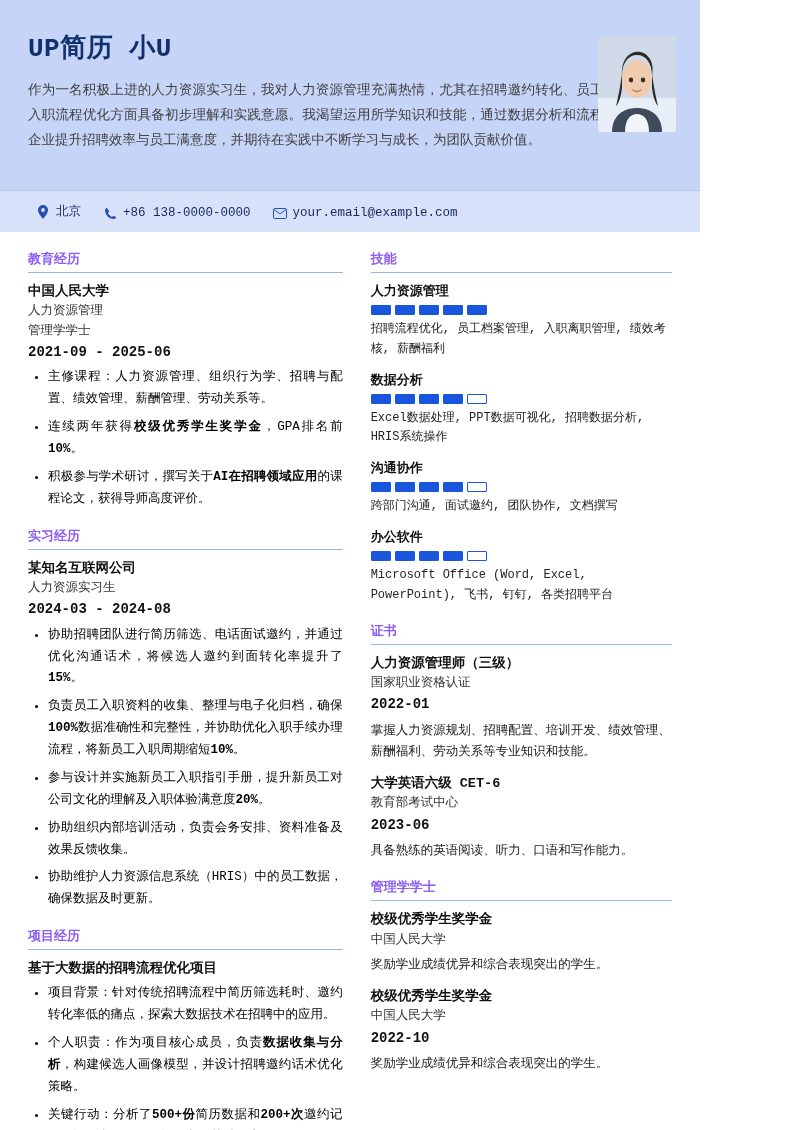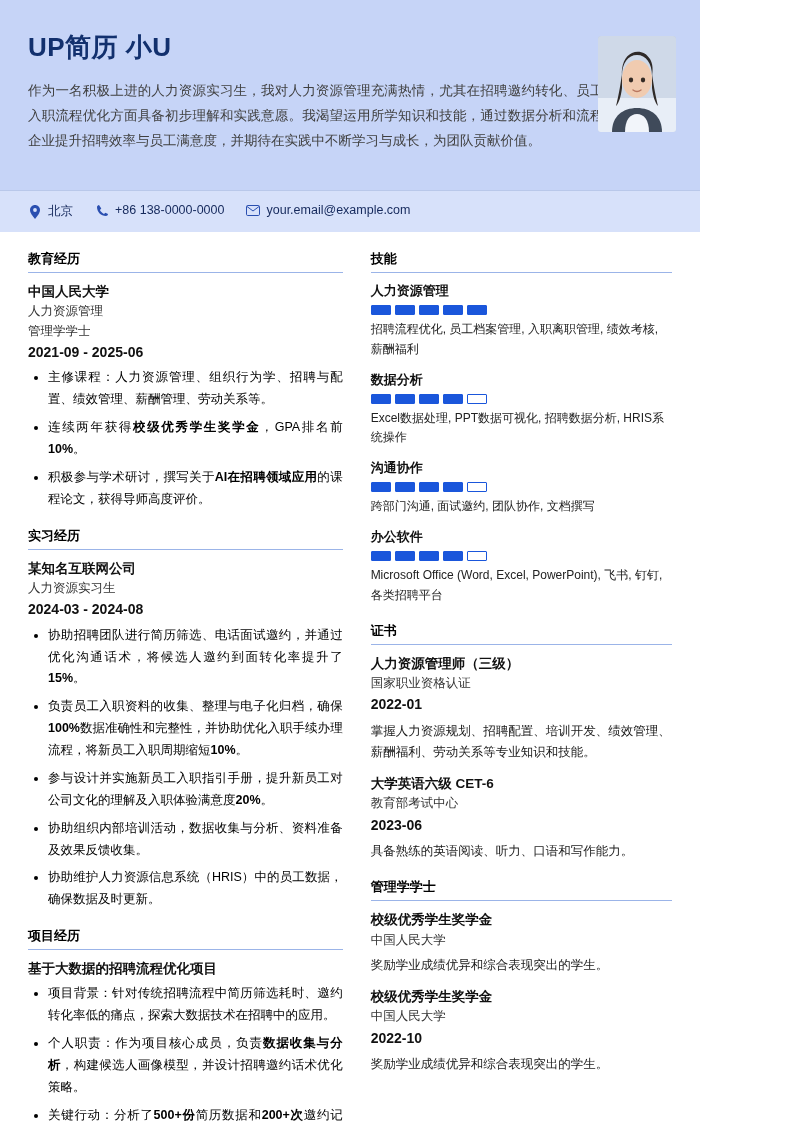--- a/index.html
+++ b/index.html
@@ -5,21 +5,21 @@
   * { box-sizing: border-box; }
   html, body { margin: 0; padding: 0; }
   body {
     width: 800px;
     height: 1130px;
     background: #ffffff;
     font-family: "Liberation Sans", "DejaVu Sans", sans-serif;
     color: #1a1a1a;
     overflow: hidden;
   }
-  .page { position: relative; width: 700px; height: 1130px; background:#fff; }
+  .page { position: relative; width: 700px; height: 1130px; background:#fff;font-family:Liberation Mono, monospace; }
 
   
   .header {
     background: #c6d4f7;
     padding: 30px 28px 18px 28px;
     position: relative;
     min-height: 190px;
   }
   .hdr-name {
     font-size: 26px;
@@ -44,43 +44,43 @@
     border-radius: 3px;
     overflow: hidden;
     background: #b9c9e8;
   }
   .avatar svg { display:block; }
 
   
   .contactbar {
     background: #d7e1fa;
     border-top: 1px solid #b9c8ea;
-    padding: 12px 28px;
+    padding: 12px 36px;
     display: flex;
-    align-items: flex-start;
+    align-items: flex-end;
     gap: 22px;
     font-size: 12.5px;
     color: #15295c;
   }
   .contact-item { display: flex; align-items: center; gap: 6px; }
   .contact-item .ico { display:inline-flex; width:14px; height:14px; align-items:center; justify-content:center; }
   .contact-item .ico svg { display:block; }
 
   
   .body-cols {
     display: flex;
     padding: 18px 28px 0 28px;
     gap: 28px;
   }
   .col-left { width: 380px; }
   .col-right { width: 364px; }
 
   .sec { margin-bottom: 16px; }
   .sec-title {
-    color: #000000;
+    color: #8b5cf6;
     font-size: 13px;
     font-weight: bold;
     padding-bottom: 4px;
     border-bottom: 1px solid #9bb4e8;
     margin-bottom: 9px;
   }
   .entry { margin-bottom: 11px; }
   .entry-title {
     font-size: 13.5px;
     font-weight: bold;
@@ -198,21 +198,21 @@
       <div class="sec">
         <div class="sec-title">实习经历</div>
         <div class="entry">
           <div class="entry-title">某知名互联网公司</div>
           <div class="entry-sub">人力资源实习生</div>
           <div class="entry-date">2024-03 - 2024-08</div>
           <ul class="bullets">
             <li>协助招聘团队进行简历筛选、电话面试邀约，并通过优化沟通话术，将候选人邀约到面转化率提升了<b>15%</b>。</li>
             <li>负责员工入职资料的收集、整理与电子化归档，确保<b>100%</b>数据准确性和完整性，并协助优化入职手续办理流程，将新员工入职周期缩短<b>10%</b>。</li>
             <li>参与设计并实施新员工入职指引手册，提升新员工对公司文化的理解及入职体验满意度<b>20%</b>。</li>
-            <li>协助组织内部培训活动，数据收集与分析、资料准备及效果反馈收集。</li>
+            <li>协助组织内部培训活动，负责会务安排、资料准备及效果反馈收集。</li>
             <li>协助维护人力资源信息系统（HRIS）中的员工数据，确保数据及时更新。</li>
           </ul>
         </div>
       </div>
 
       <div class="sec">
         <div class="sec-title">项目经历</div>
         <div class="entry">
           <div class="entry-title">基于大数据的招聘流程优化项目</div>
           <ul class="bullets">

